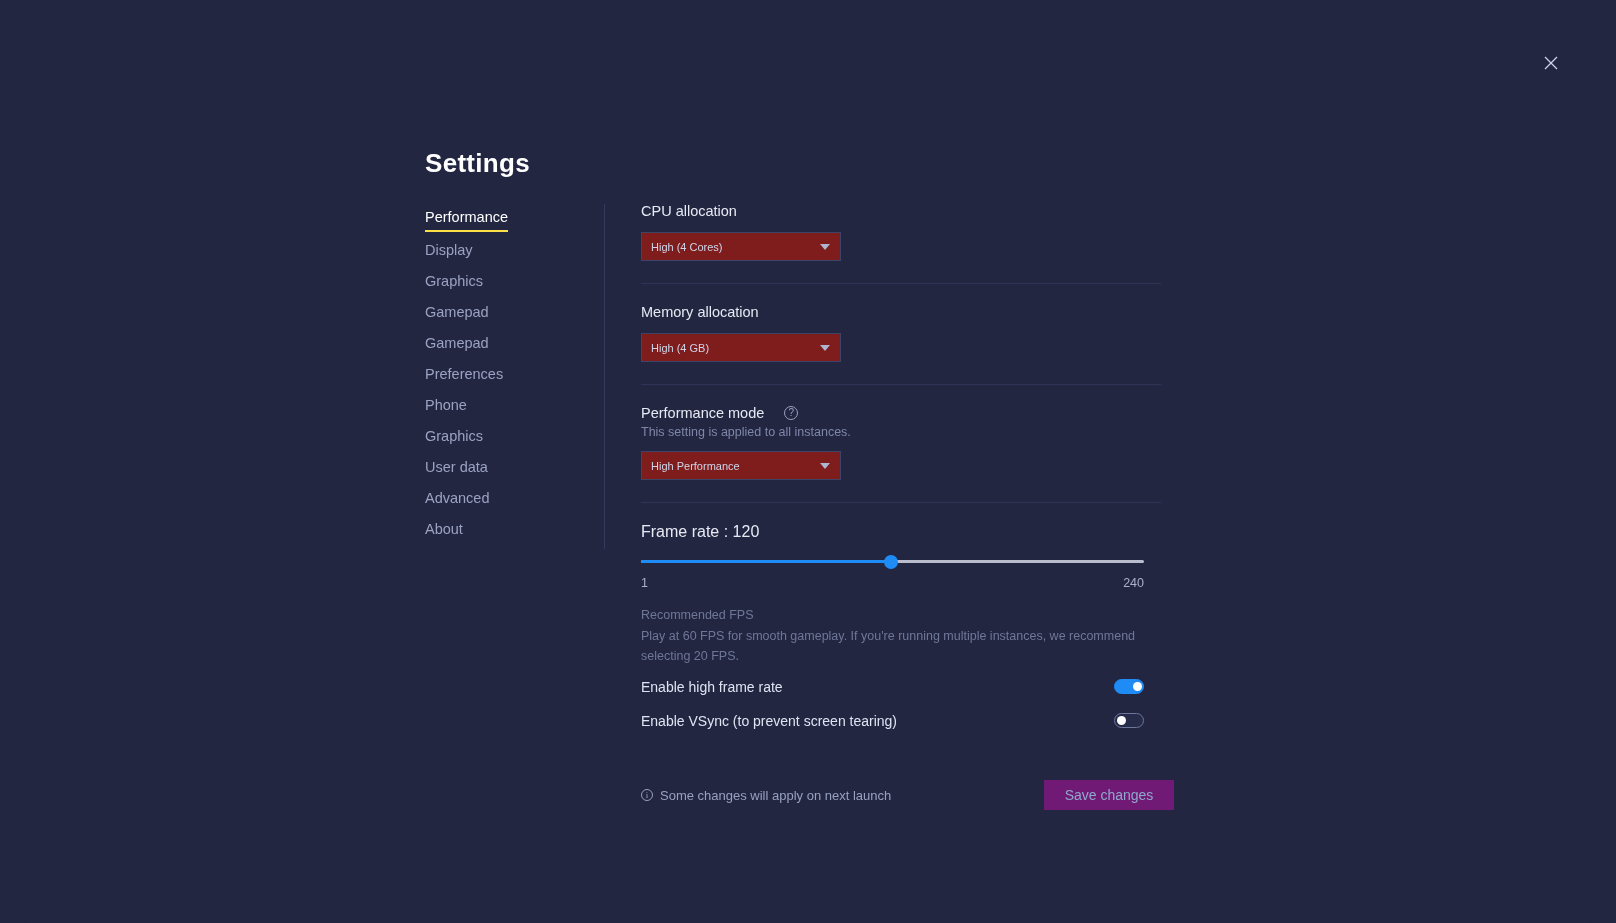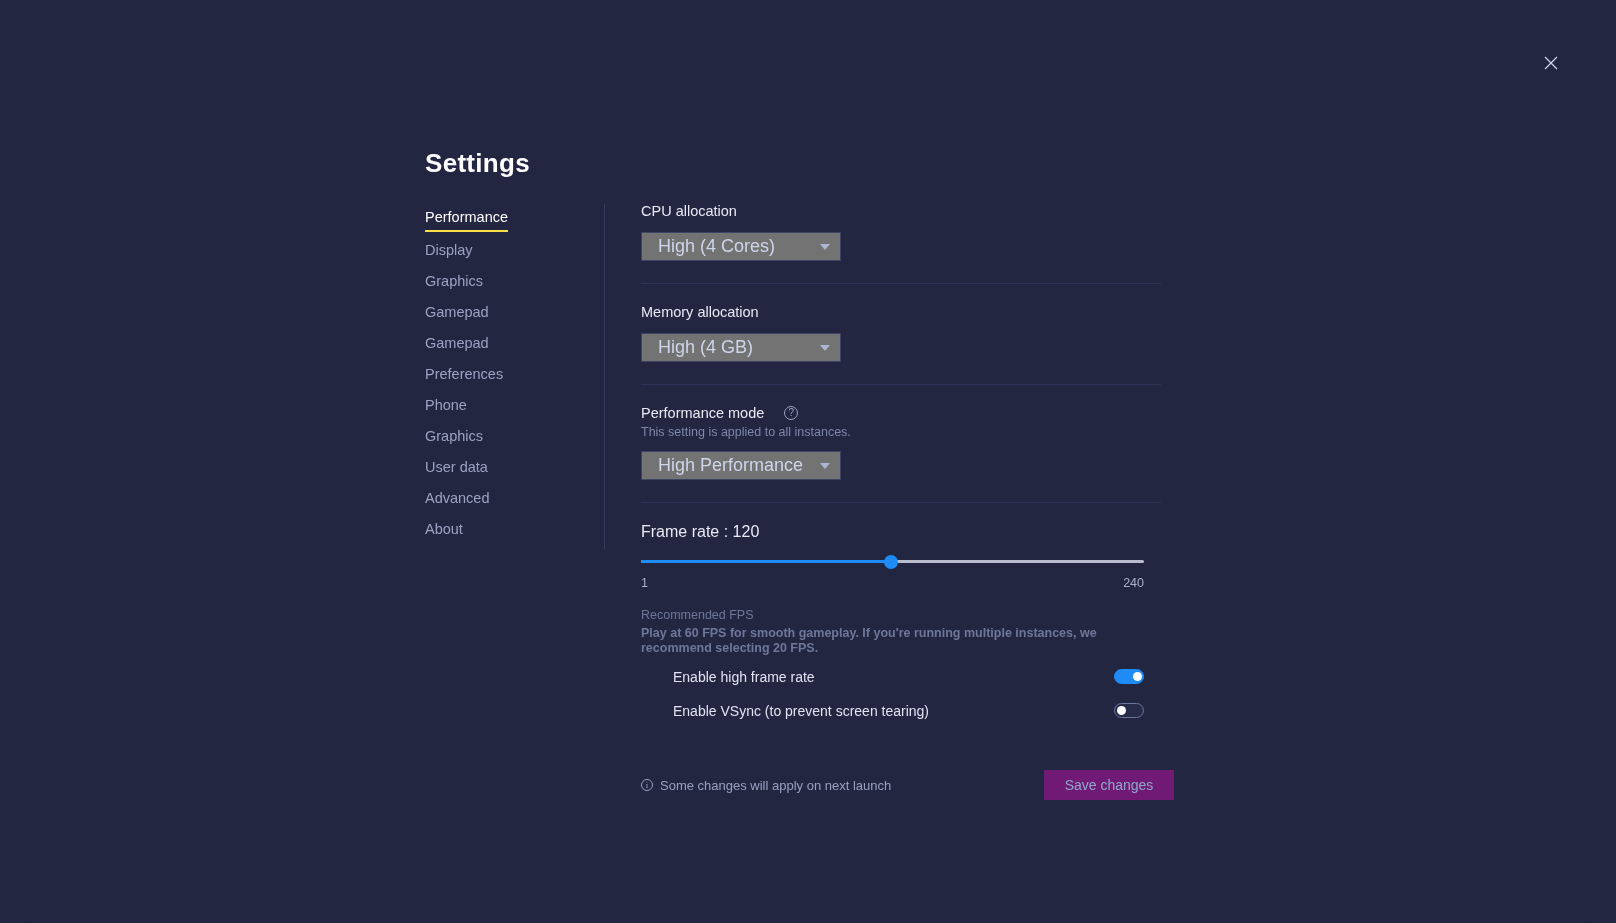--- a/index.html
+++ b/index.html
@@ -95,26 +95,26 @@
     font-size: 12.5px;
     color: #7f87a8;
     margin-top: -6px;
     margin-bottom: 12px;
   }
 
   .select {
     position: relative;
     width: 200px;
     height: 29px;
-    background: #737373;
+    background: #7f1d1d;
     border: 1px solid #3d4468;
     display: flex;
     align-items: center;
-    padding: 0 16px;
-    font-size: 18px;
+    padding: 0 9px;
+    font-size: 11px;
     color: #cfd5ea;
     cursor: pointer;
   }
   .select .caret {
     position: absolute;
     right: 10px;
     width: 0; height: 0;
     border-left: 5px solid transparent;
     border-right: 5px solid transparent;
     border-top: 6px solid #aeb5d0;
@@ -187,40 +187,38 @@
   }
 
   .rec-title {
     font-size: 12.5px;
     color: #6f7798;
     margin-top: 18px;
   }
   .rec-body {
     font-size: 12.5px;
     color: #6f7798;
-    line-height: 15px;
+    line-height: 20px;
     margin-top: 4px;
     width: 500px;
-    font-weight: bold;
   }
 
   
   .toggle-row {
     display: flex;
     align-items: center;
     justify-content: space-between;
     width: 503px;
     height: 27px;
     margin-top: 7px;
   }
   .toggle-row:first-of-type { margin-top: 15px; }
   .toggle-text {
     font-size: 14px;
     color: #dfe3f2;
-    margin-left: 32px;
   }
   .toggle {
     position: relative;
     width: 30px;
     height: 15px;
     border-radius: 8px;
     background: #262b49;
     border: 1px solid #6e7characters;
     border: 1px solid #6e7699;
     cursor: pointer;

